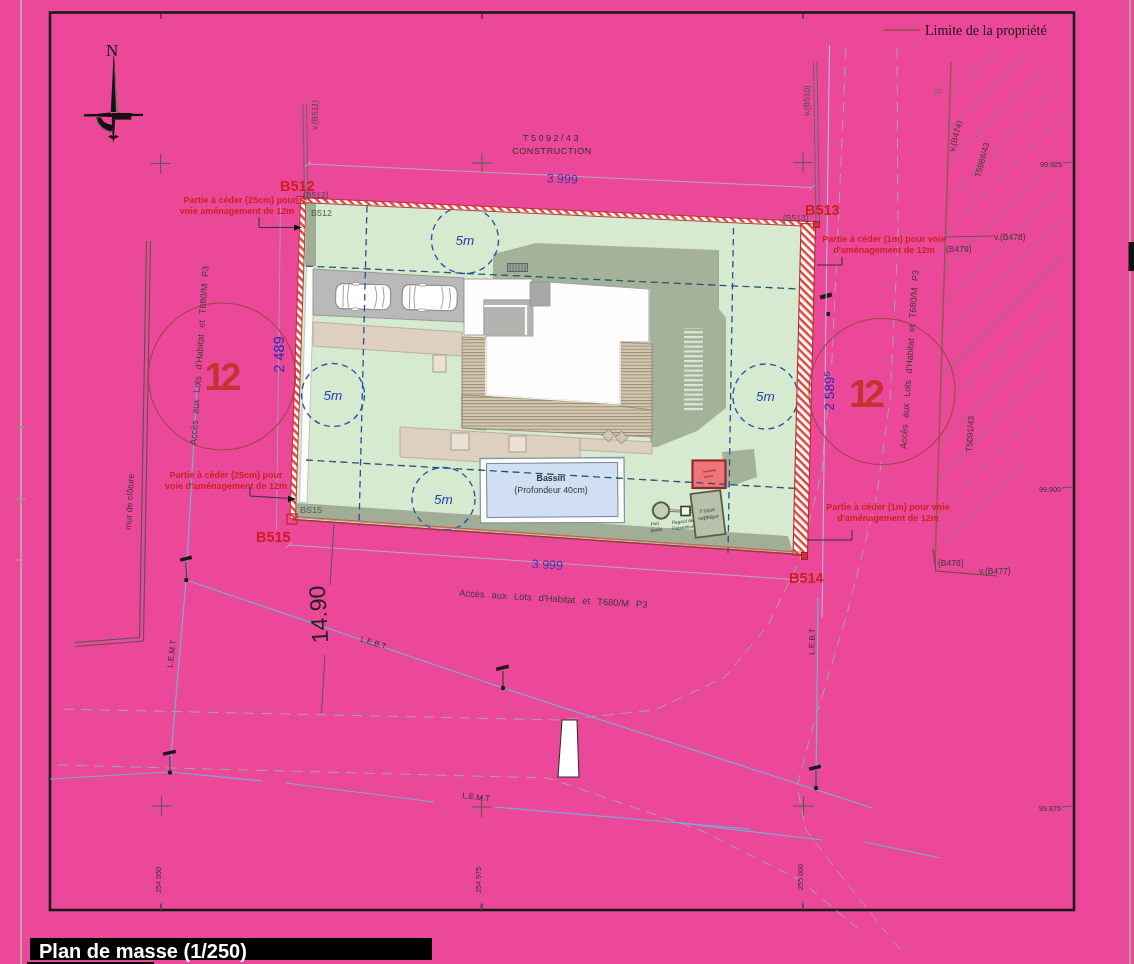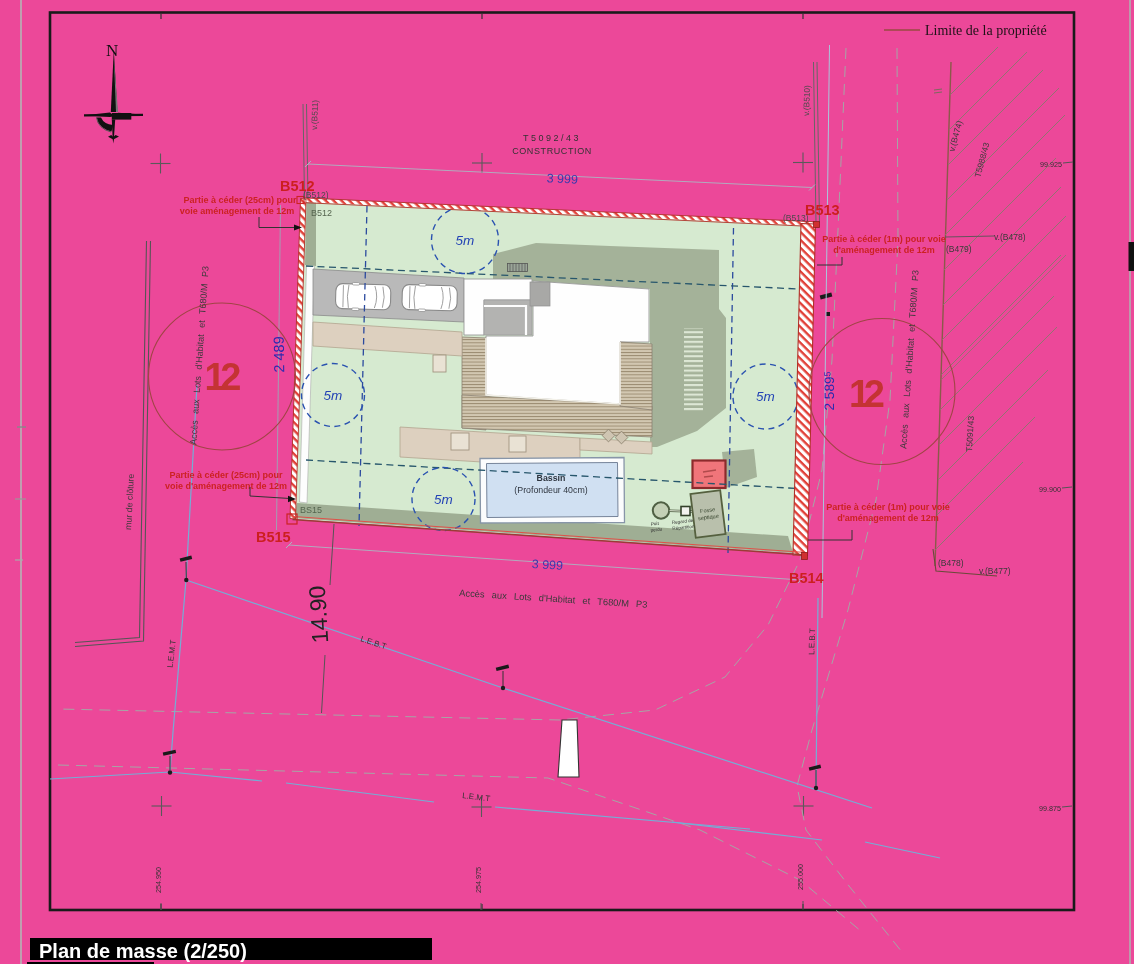--- a/index.html
+++ b/index.html
@@ -430,15 +430,15 @@
 <text x="165" y="897" font-size="7.2" fill="#333" transform="rotate(-90 161 897)">254.950</text>
 
 <line x1="481" y1="903" x2="481" y2="910" stroke="#555" stroke-width="1"></line>
 <text x="485" y="897" font-size="7.2" fill="#333" transform="rotate(-90 481 897)">254.975</text>
 
 <line x1="803" y1="901" x2="803" y2="909" stroke="#555" stroke-width="1"></line>
 <text x="807" y="894" font-size="7.2" fill="#333" transform="rotate(-90 803 894)">255.000</text>
 </svg>
 
 <div style="position:absolute;left:30px;top:937.5px;width:402px;height:22px;background:#000;"></div>
-<div style="position:absolute;left:39px;top:940px;color:#fff;font-size:20px;font-weight:bold;">Plan de masse (2/250)</div>
+<div style="position:absolute;left:39px;top:940px;color:#fff;font-size:20px;font-weight:bold;">Plan de masse (1/250)</div>
 
 <div style="position:absolute;left:27px;top:961.5px;width:127px;height:3px;background:#000;"></div>
 </div>
 </body></html>

